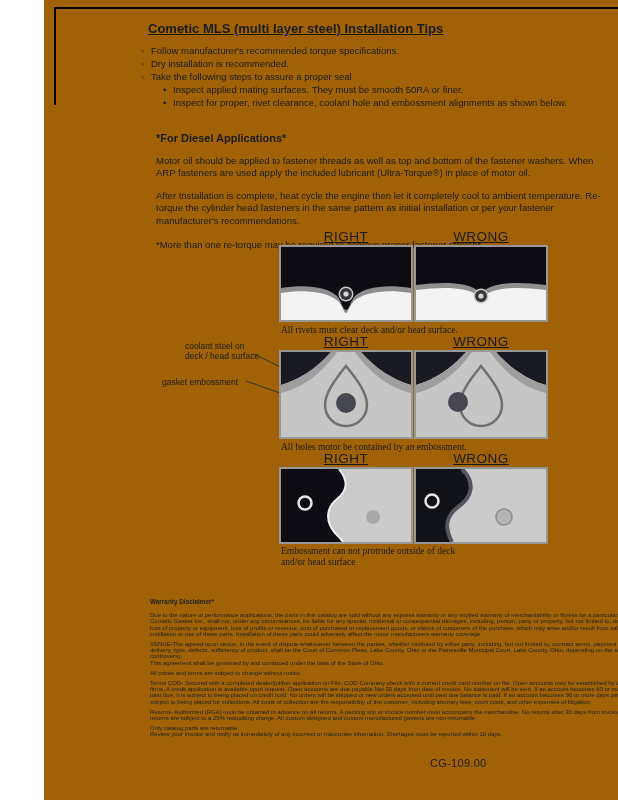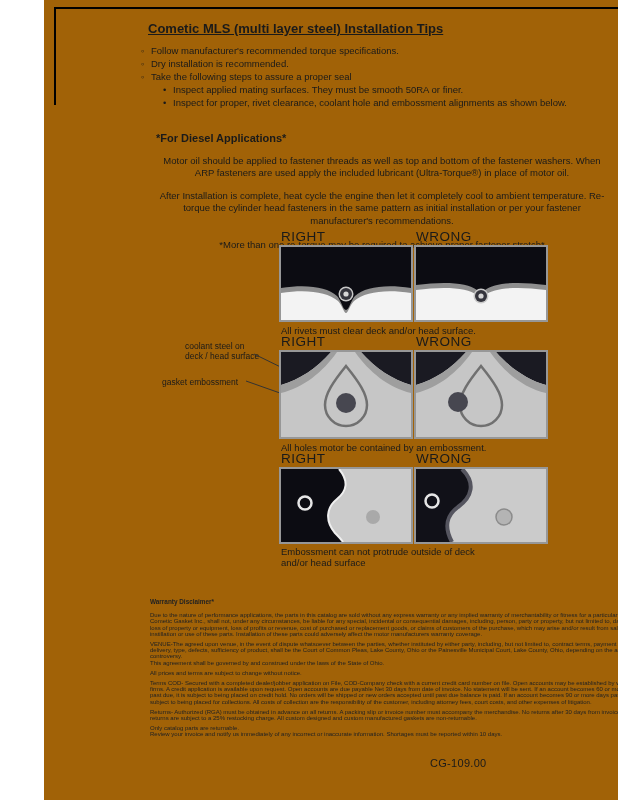--- a/index.html
+++ b/index.html
@@ -22,27 +22,27 @@
   }
 
   .bullets { position: absolute; left: 97px; top: 44px; width: 505px; font-size: 9.5px; line-height: 13px; }
   .bullet { position: relative; padding-left: 10px; }
   .bullet::before { content: "◦"; position: absolute; left: 0; top: 0; }
   .bullet.sub { margin-left: 22px; }
   .bullet.sub::before { content: "•"; }
 
   .diesel { position: absolute; left: 112px; top: 132px; width: 452px; font-size: 9.5px; line-height: 12.5px; }
   .diesel-heading { font-size: 11px; font-weight: bold; margin: 0 0 10px 0; }
-  .diesel p { margin: 0 0 10px 0; text-align: center; }
+  .diesel p { margin: 0 0 10px 0; }
   .diesel .note { margin-top: 12px; }
 
-  .dg-label { position: absolute; width: 130px; text-align: left; font-size: 13.5px; letter-spacing: 0.5px; }
+  .dg-label { position: absolute; width: 130px; text-align: center; font-size: 13.5px; letter-spacing: 0.5px; text-decoration: underline; }
   .panel { position: absolute; border: 2px solid #979797; line-height: 0; background: #fff; }
   .panel svg { display: block; }
-  .caption { position: absolute; font-size: 9.5px; line-height: 11px; white-space: pre-line; }
+  .caption { position: absolute; font-size: 9.5px; line-height: 11px; white-space: pre-line; font-family: Liberation Serif, serif; }
 
   .callout { position: absolute; font-size: 8.5px; line-height: 10px; white-space: pre-line; }
   .callout-lines { position: absolute; left: 202px; top: 348px; }
 
   .warranty { position: absolute; left: 106px; top: 599px; width: 497px; font-size: 6px; line-height: 6.2px; color: #222; }
   .warranty-heading { font-size: 6.4px; font-weight: bold; margin: 0 0 7px 0; }
   .warranty p { margin: 0 0 4px 0; white-space: pre-line; }
 
   .footer-code { position: absolute; left: 386px; top: 757px; font-size: 11px; letter-spacing: 0.3px; }
 </style>

